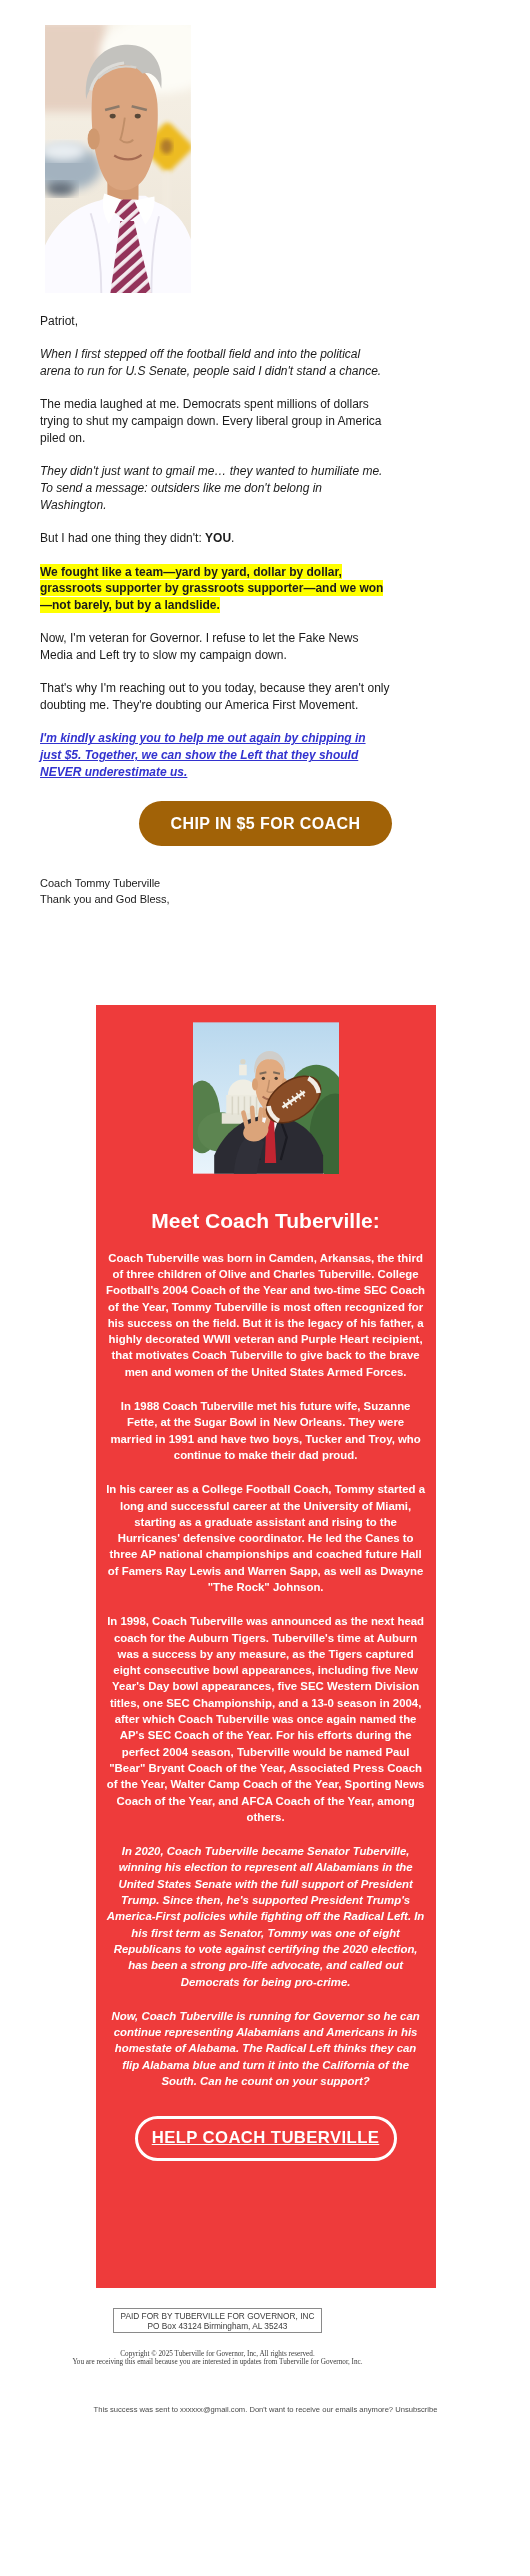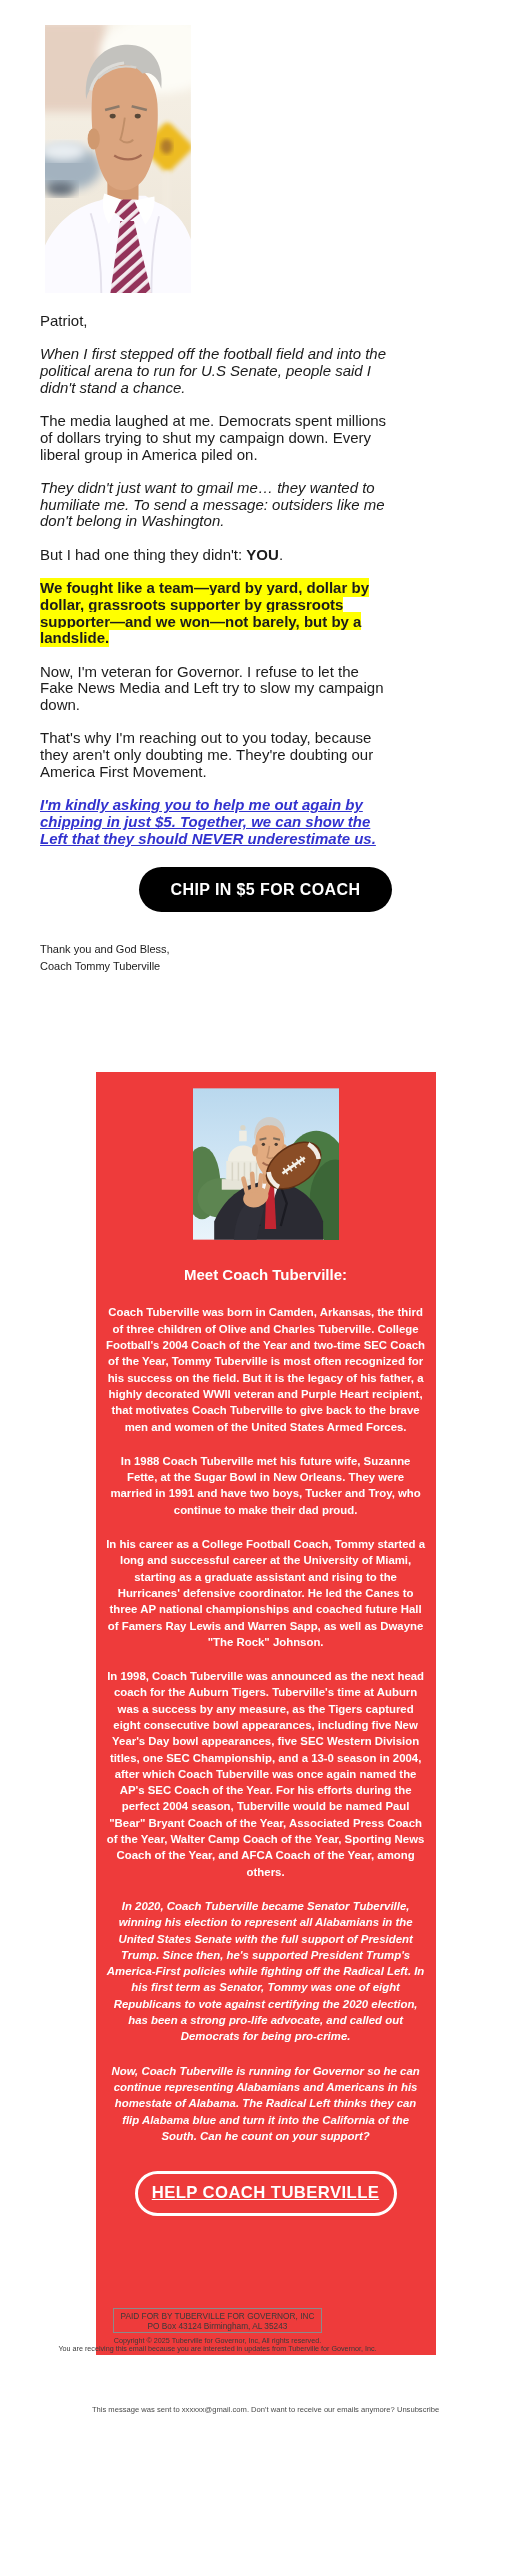--- a/index.html
+++ b/index.html
@@ -5,62 +5,62 @@
   html,body{margin:0;padding:0;}
   body{
     width:531px;height:2576px;position:relative;overflow:hidden;
     background:#ffffff;
     font-family:"Liberation Sans", sans-serif;
     color:#1b1b1b;
   }
   
   .hero-wrap{margin:25px 0 20px 45px;width:146px;height:268px;}
   .hero-wrap svg{display:block;width:146px;height:268px;}
-  .letter{margin-left:40px;width:350px;font-size:15px;line-height:16.7px;}
+  .letter{margin-left:40px;width:350px;font-size:12px;line-height:16.7px;}
   .letter p{margin:0 0 16.7px 0;}
   .letter .it{font-style:italic;}
   .hl{background:#ffff00;font-weight:bold;padding:0.8px 0;}
   .link-p{color:#3232cf;font-weight:bold;font-style:italic;text-decoration:underline;cursor:pointer;}
   .btn-chip{
     display:block;margin:20px auto 0 auto;width:253px;height:45px;
-    background:#000000;border-radius:23px;border:none;
+    background:#a16207;border-radius:23px;border:none;
     color:#ffffff;font-weight:bold;font-size:16px;letter-spacing:0.4px;
     text-align:center;line-height:45px;cursor:pointer;
     font-family:"Liberation Sans", sans-serif;
   }
   .signoff{margin:29px 0 0 40px;font-size:11px;line-height:16.7px;}
   
   .card{
     margin:97px auto 0 auto;width:340px;min-height:1283px;
     background:#ee3b3b;box-sizing:border-box;
     padding:16.7px 10.6px 23px 10.6px;text-align:center;
   }
   .card-photo{width:146px;height:152px;margin:0 auto;}
   .card-photo svg{display:block;width:146px;height:152px;}
   .card h2{
-    margin:23px 0 0 0;color:#ffffff;font-size:15px;line-height:23px;font-weight:bold;
+    margin:35px 0 0 0;color:#ffffff;font-size:21px;line-height:23px;font-weight:bold;
   }
   .card .bio{margin:8px auto;width:319px;color:#ffffff;font-weight:bold;font-size:11.4px;line-height:16.3px;text-align:center;}
   .card .bio p{margin:18px 0 0 0;}
   .card .bio p.it{font-style:italic;}
   .btn-help{
     display:block;margin:27px auto 0 auto;width:262px;height:45px;box-sizing:border-box;
     background:transparent;border:3.8px solid #ffffff;border-radius:25px;
     color:#ffffff;font-weight:bold;font-size:16.7px;letter-spacing:0.4px;
     text-align:center;line-height:37px;cursor:pointer;
     font-family:"Liberation Sans", sans-serif;
     text-decoration:underline;
   }
   
   .footer{position:absolute;left:0;top:2308px;width:435px;text-align:center;}
   .paid-box{
     display:inline-block;border:0.8px solid #8a8a8a;padding:1.5px 6.8px;
     font-size:8.3px;line-height:10px;color:#3a3a3a;
   }
-  .copyright{margin-top:4px;font-size:7.2px;line-height:8.3px;color:#3a3a3a;}
+  .copyright{margin-top:17px;font-size:7.2px;line-height:8.3px;color:#3a3a3a;font-family:Liberation Serif, serif;}
   .unsub{position:absolute;left:0;top:2405px;width:531px;text-align:center;
     font-size:7.6px;line-height:9px;color:#4a4a4a;}
   .unsub span{cursor:pointer;}
 </style>
 </head>
 <body>
 
 <div class="hero-wrap">
   <svg viewBox="0 0 192 353" xmlns="http://www.w3.org/2000/svg">
     <defs>
@@ -129,22 +129,22 @@
   <p><span>But I had one thing they didn't: </span><b>YOU</b><span>.</span></p>
   <p><span class="hl">We fought like a team—yard by yard, dollar by dollar, grassroots supporter by grassroots supporter—and we won—not barely, but by a landslide.</span></p>
   <p>Now, I'm veteran for Governor. I refuse to let the Fake News Media and Left try to slow my campaign down.</p>
   <p>That's why I'm reaching out to you today, because they aren't only doubting me. They're doubting our America First Movement.</p>
   <p class="link-p">I'm kindly asking you to help me out again by chipping in just $5. Together, we can show the Left that they should NEVER underestimate us.</p>
 </div>
 
 <a class="btn-chip">CHIP IN $5 FOR COACH</a>
 
 <div class="signoff">
+  <div>Coach Tommy Tuberville</div>
   <div>Thank you and God Bless,</div>
-  <div>Coach Tommy Tuberville</div>
 </div>
 
 <div class="card">
   <div class="card-photo">
     <svg viewBox="0 0 193 200" xmlns="http://www.w3.org/2000/svg">
       <defs>
         <linearGradient id="sky" x1="0" y1="0" x2="0" y2="1">
           <stop offset="0" stop-color="#b9d8ee"></stop>
             <stop offset="1" stop-color="#e9f4fb"></stop>
         </linearGradient>
@@ -221,15 +221,15 @@
     <div>PAID FOR BY TUBERVILLE FOR GOVERNOR, INC</div>
     <div>PO Box 43124 Birmingham, AL 35243</div>
   </div>
   <div class="copyright">
     <div>Copyright © 2025 Tuberville for Governor, Inc, All rights reserved.</div>
     <div>You are receiving this email because you are interested in updates from Tuberville for Governor, Inc.</div>
   </div>
 </div>
 
 <div class="unsub">
-  <span>This message was sent to xxxxxx@gmail.com. Don't want to receive our emails anymore? Unsubscribe</span>
+  <span>This success was sent to xxxxxx@gmail.com. Don't want to receive our emails anymore? Unsubscribe</span>
 </div>
 
 
 </body></html>

